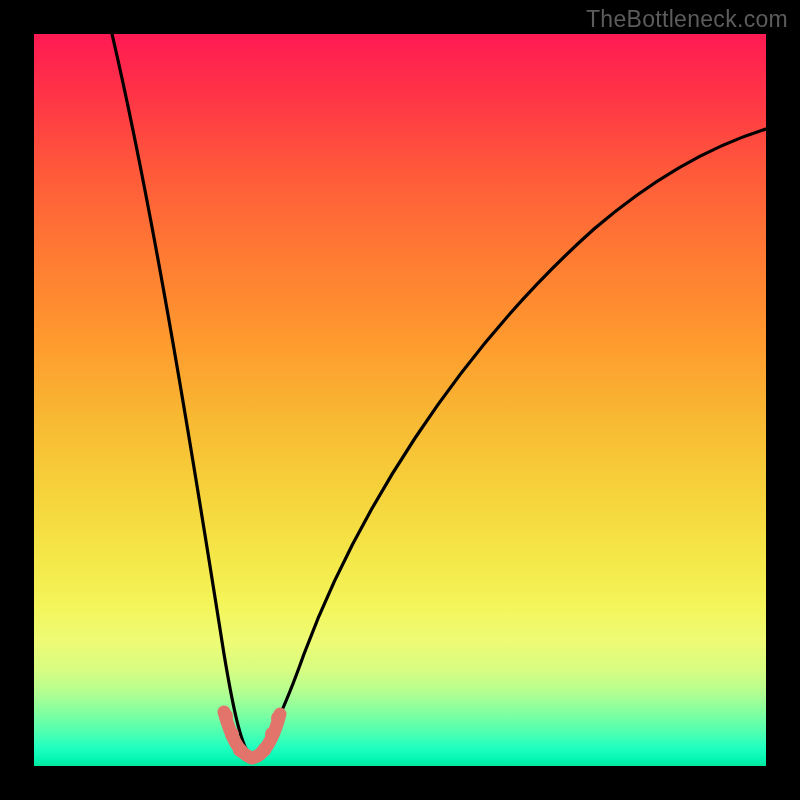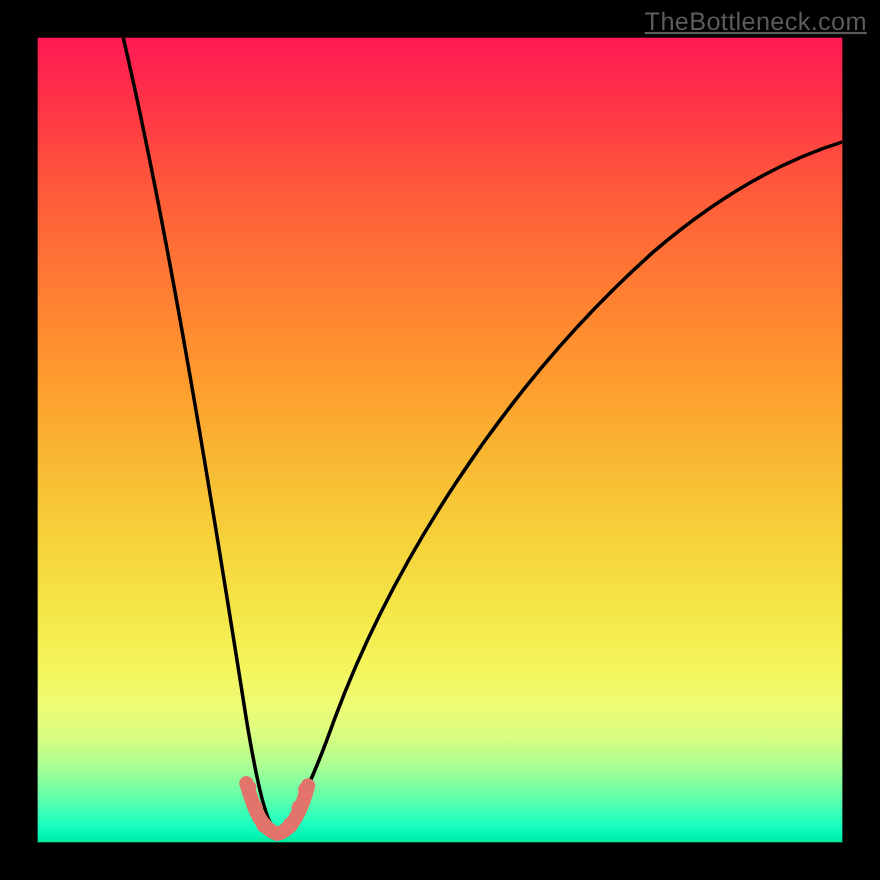--- a/index.html
+++ b/index.html
@@ -44,21 +44,20 @@
     );
   }
   .watermark {
     position: absolute;
     top: 6px;
     right: 12px;
     color: #5c5c5c;
     font-size: 23px;
     font-weight: 500;
     letter-spacing: 0.3px;
-    text-decoration: underline;
   }
   svg.curves {
     position: absolute;
     inset: 0;
   }
 </style>
 </head>
 <body>
 
 <div class="frame">

